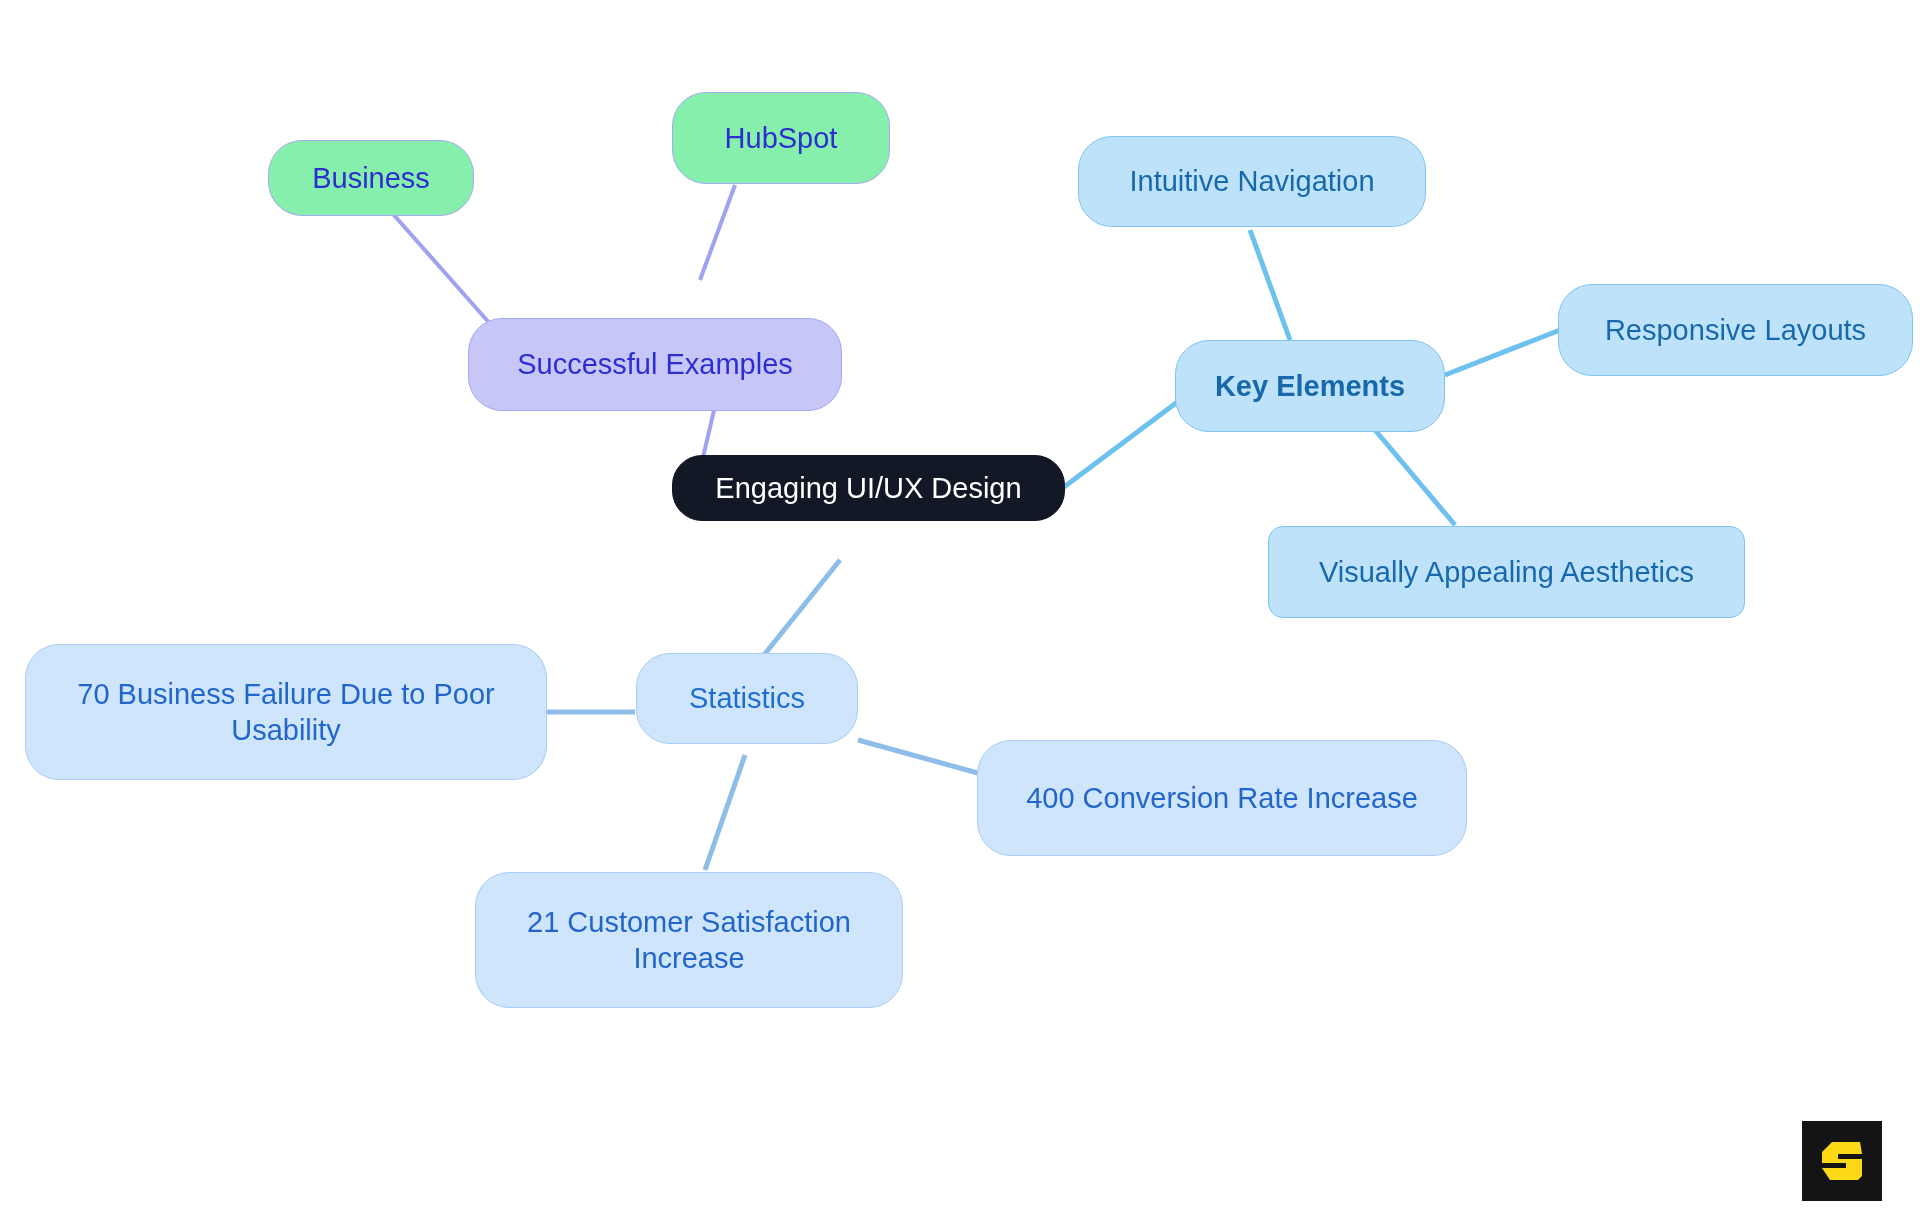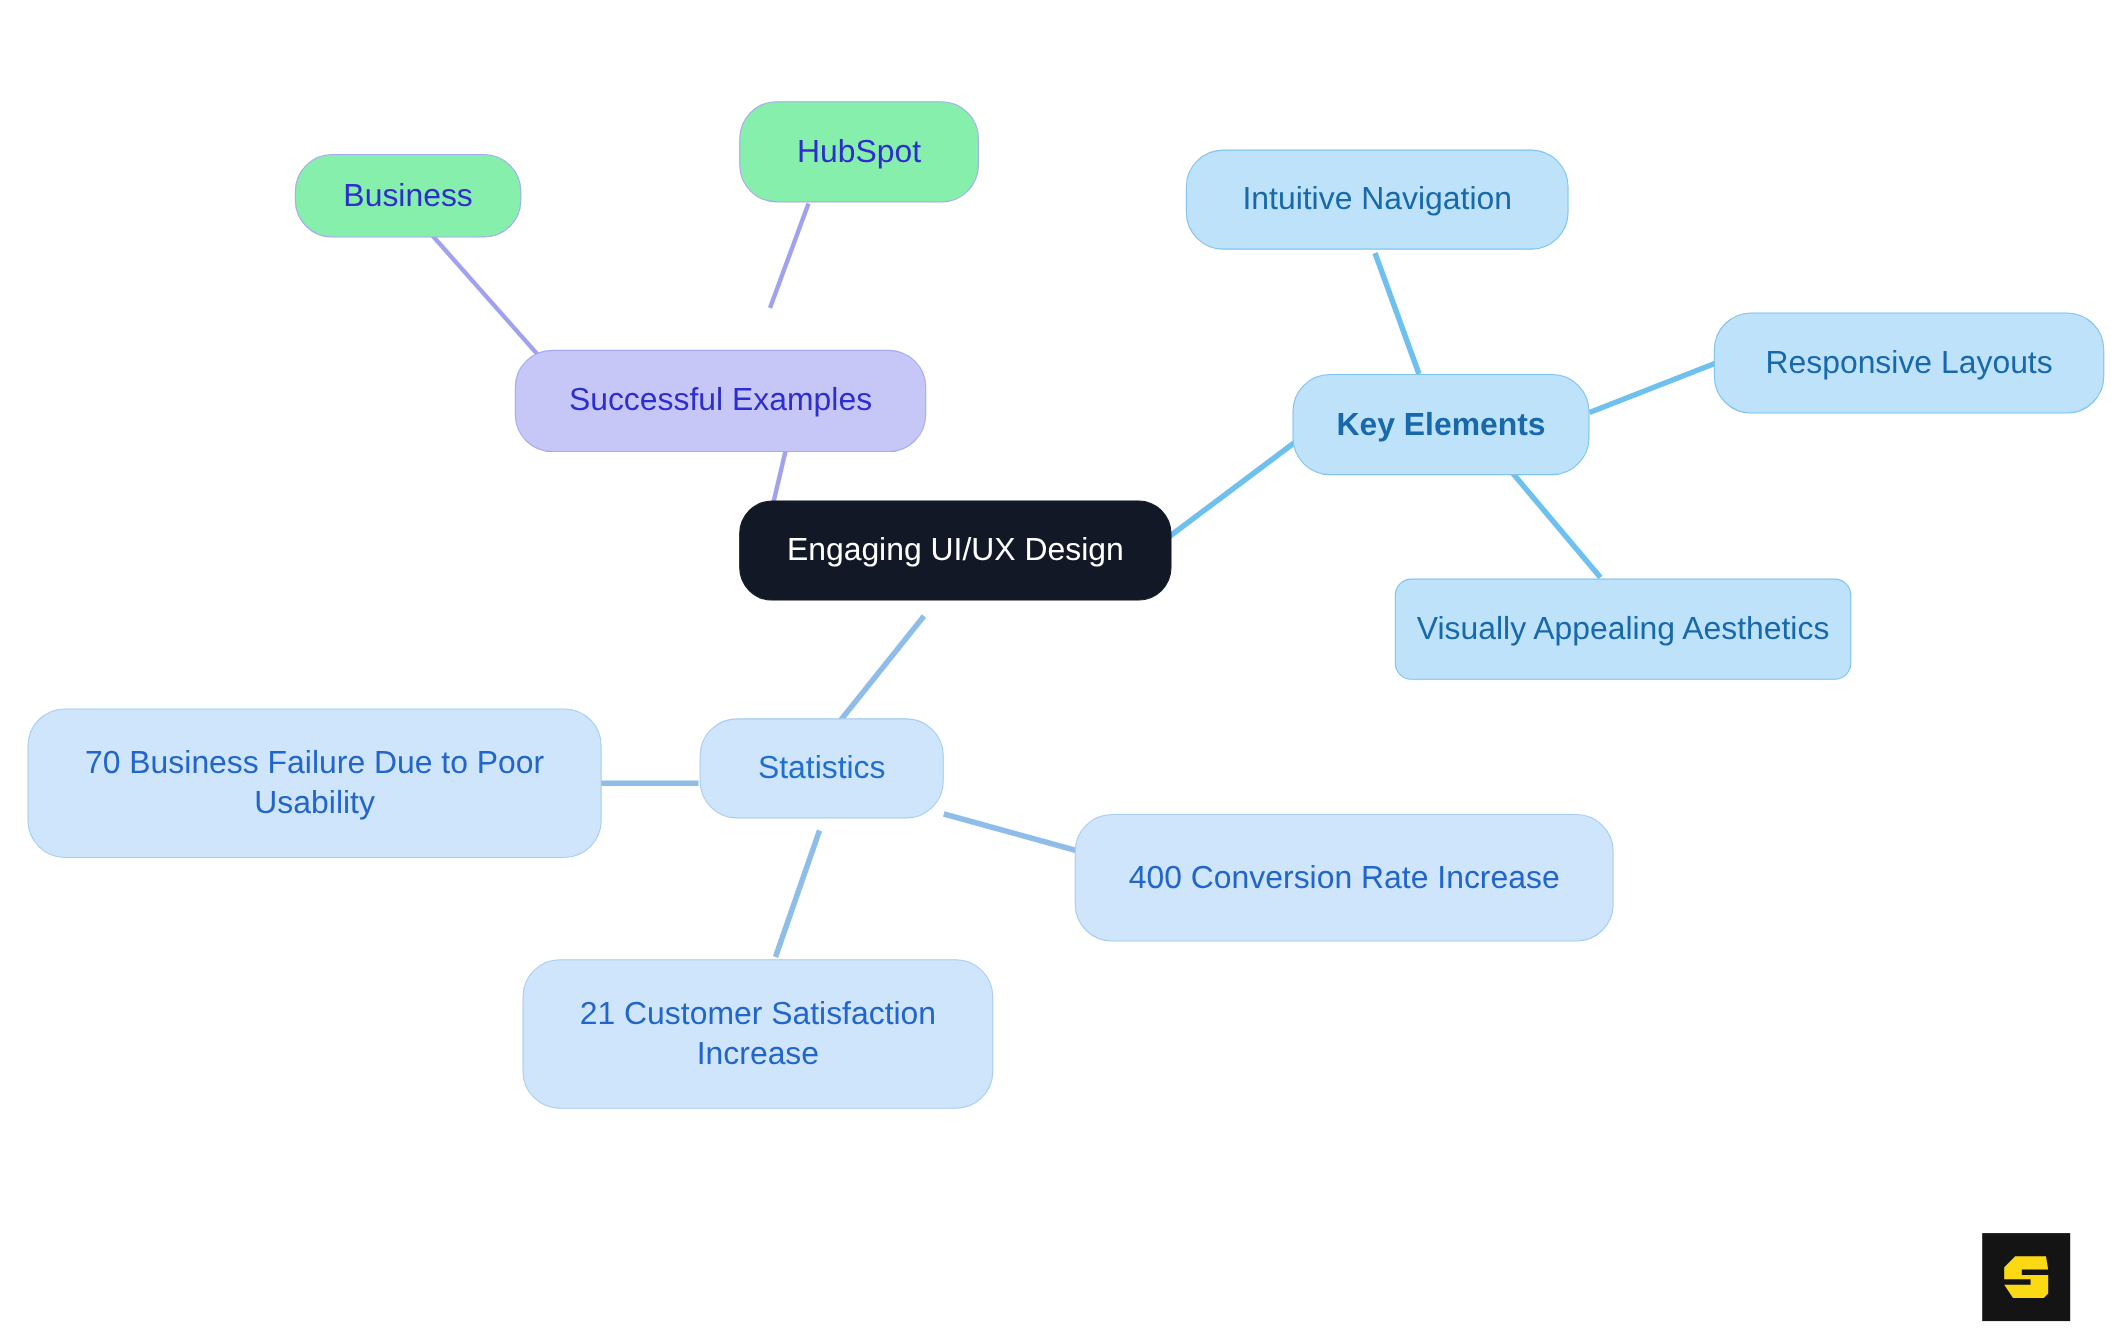--- a/index.html
+++ b/index.html
@@ -104,21 +104,21 @@
     <line x1="1290" y1="340" x2="1250" y2="230" stroke="#6ec0ee" stroke-width="5"></line>
     <line x1="1445" y1="375" x2="1560" y2="330" stroke="#6ec0ee" stroke-width="5"></line>
     <line x1="1375" y1="430" x2="1455" y2="525" stroke="#6ec0ee" stroke-width="5"></line>
 
     <line x1="840" y1="560" x2="760" y2="660" stroke="#8fbdea" stroke-width="5"></line>
     <line x1="635" y1="712" x2="528" y2="712" stroke="#8fbdea" stroke-width="5"></line>
     <line x1="858" y1="740" x2="985" y2="775" stroke="#8fbdea" stroke-width="5"></line>
     <line x1="745" y1="755" x2="705" y2="870" stroke="#8fbdea" stroke-width="5"></line>
   </svg>
 
-  <div class="node node-root" style="left:672px; top:455px; width:393px; height:91px;">
+  <div class="node node-root" style="left:672px; top:455px; width:393px; height:66px;">
     <span>Engaging UI/UX Design</span>
   </div>
 
   <div class="node node-purple-branch" style="left:468px; top:290px; width:374px; height:93px;margin-top:28px;">
     <span>Successful Examples</span>
   </div>
 
   <div class="node node-purple-leaf" style="left:268px; top:140px; width:206px; height:76px;">
     <span>Business</span>
   </div>
@@ -132,21 +132,21 @@
   </div>
 
   <div class="node node-blue-leaf" style="left:1078px; top:136px; width:348px; height:91px;">
     <span>Intuitive Navigation</span>
   </div>
 
   <div class="node node-blue-leaf" style="left:1558px; top:284px; width:355px; height:92px;">
     <span>Responsive Layouts</span>
   </div>
 
-  <div class="node node-blue-leaf" style="left:1268px; top:526px; width:415px; height:92px;border-radius:15px;">
+  <div class="node node-blue-leaf" style="left:1268px; top:526px; width:477px; height:92px;border-radius:15px;">
     <span>Visually Appealing Aesthetics</span>
   </div>
 
   <div class="node node-stat-branch" style="left:636px; top:653px; width:222px; height:91px;">
     <span>Statistics</span>
   </div>
 
   <div class="node node-stat-leaf" style="left:25px; top:644px; width:522px; height:136px;">
     <span>70 Business Failure Due to Poor
 Usability</span>

